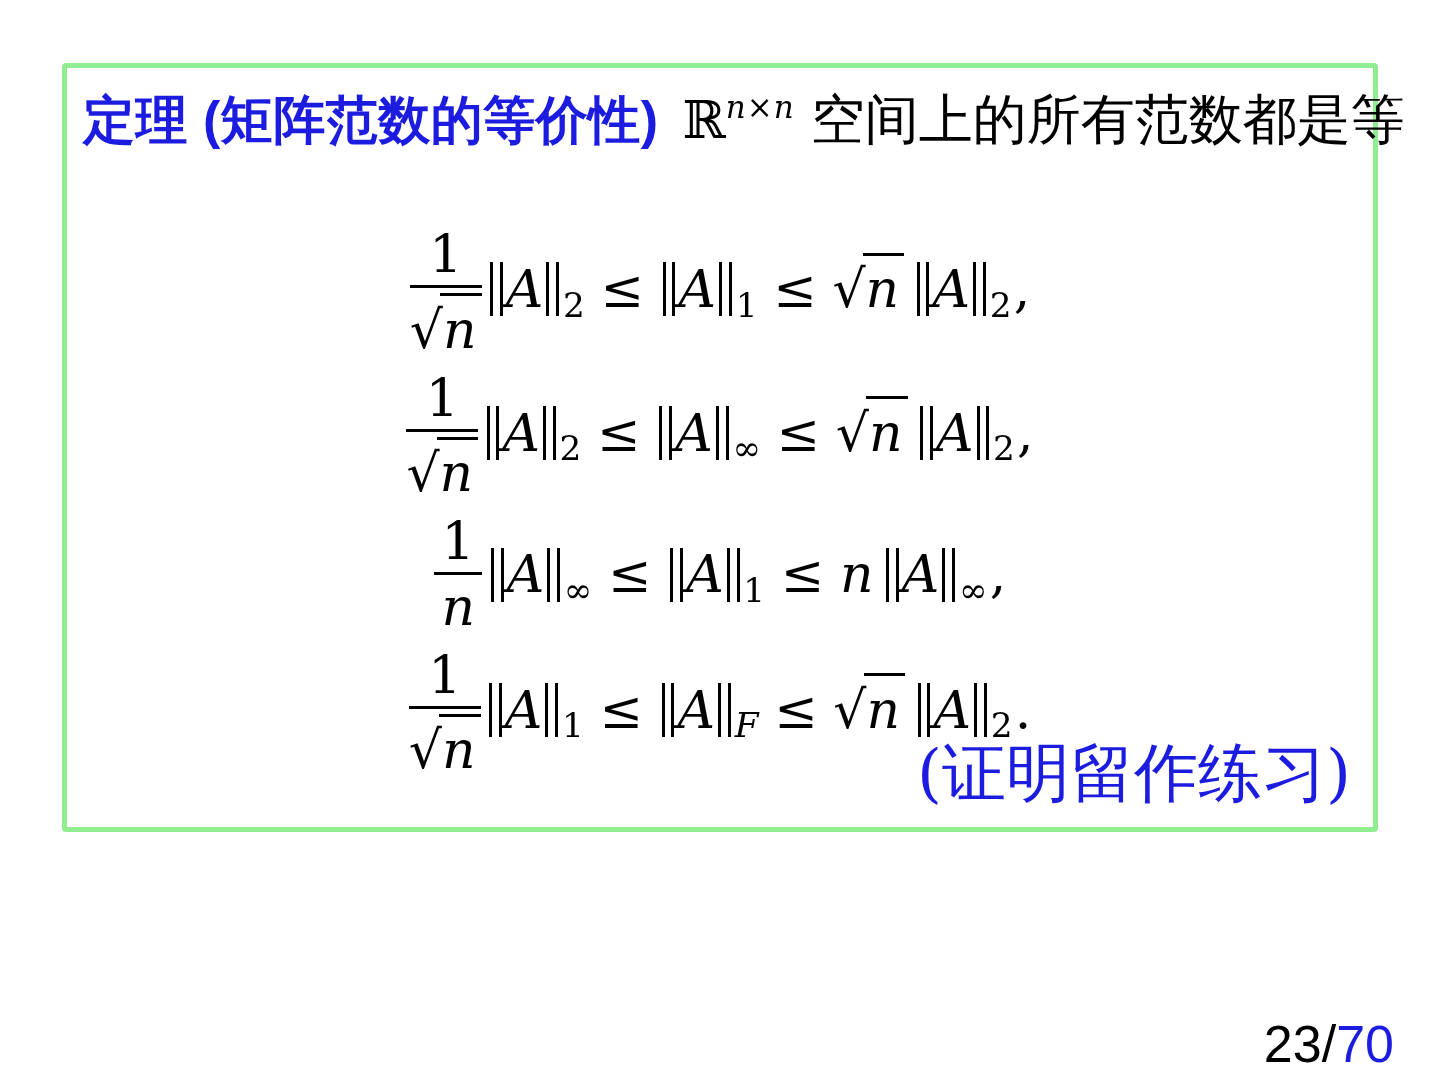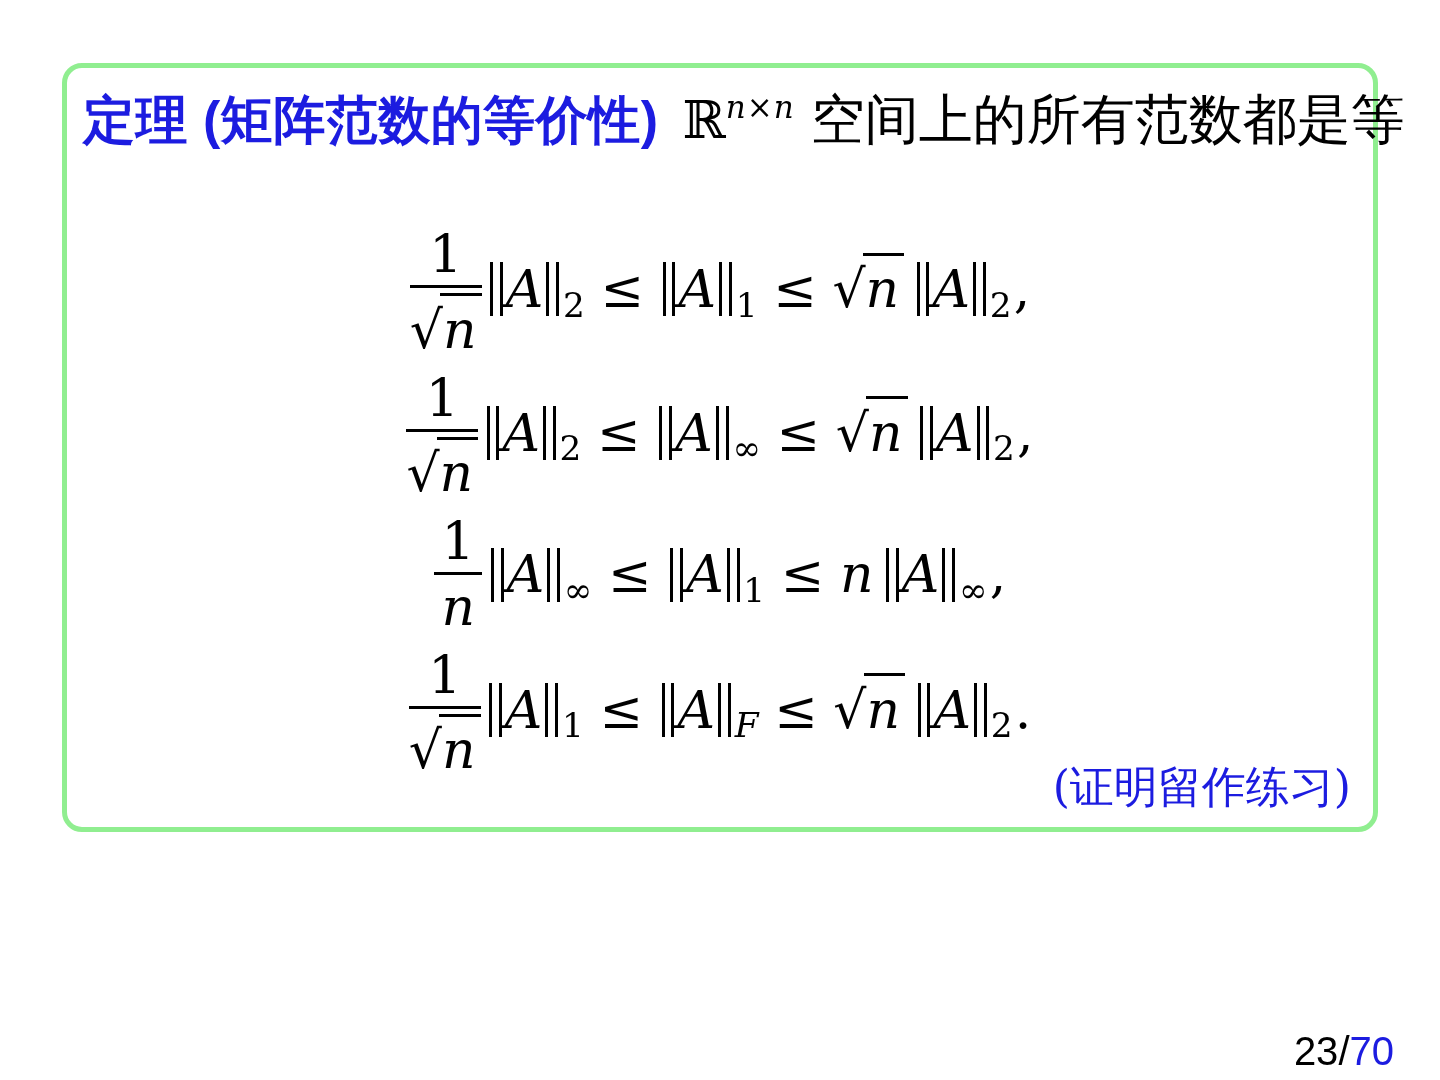--- a/index.html
+++ b/index.html
@@ -1,21 +1,21 @@
 <!DOCTYPE html>
 <html style="--blue: #1c1ce0; --green: #90ee90;"><head>
 <meta charset="utf-8">
 <style>
   html,body{margin:0;padding:0;background:#fff;}
   .page{position:relative;width:1440px;height:1080px;background:#fff;overflow:hidden;
         font-family:"DejaVu Serif",serif;color:#000;}
 
   
   .theorem-box{position:absolute;left:62px;top:63px;width:1316px;height:769px;
-               border:5px solid var(--green,#90ee90);border-radius:20px;
+               border:5px solid var(--green,#90ee90);border-radius:4px;
                box-sizing:border-box;background:#fff;}
 
   .text-line{position:absolute;left:16px;right:12px;white-space:nowrap;}
   .line1{top:16px;}
   .line2{top:98px;}
 
   .title{color:var(--blue,#1c1ce0);font-family:"Liberation Sans",sans-serif;
          font-weight:700;font-size:52px;margin-right:24px;letter-spacing:0.5px;}
   .cjk{font-size:54px;color:#000;font-family:"DejaVu Serif",serif;}
 
@@ -42,25 +42,25 @@
   .norm{white-space:nowrap;}
   .nd{display:inline-block;width:0.13em;height:1.04em;
       border-left:0.058em solid #000;border-right:0.058em solid #000;
       vertical-align:-0.18em;margin:0 0.06em;}
   .msub{font-size:0.66em;vertical-align:-0.28em;line-height:1;margin-left:0.02em;}
 
   .rel{margin:0 0.30em;}
   .coef{margin-right:0.18em;}
   .punct{margin-left:0.04em;}
 
-  .note{position:absolute;right:22px;bottom:10px;font-size:44px;
+  .note{position:absolute;right:22px;bottom:10px;font-size:64px;
         color:var(--blue,#1c1ce0);font-family:"DejaVu Serif",serif;text-align:right;}
 
   
-  .footer{position:absolute;right:46px;bottom:6px;font-size:40px;
+  .footer{position:absolute;right:46px;bottom:6px;font-size:52px;
           font-family:"Liberation Sans",sans-serif;color:#000;}
   .footer .total{color:var(--blue,#1c1ce0);}
 </style>
 </head>
 <body>
 
 <div class="page">
 
   <div class="theorem-box">
 

